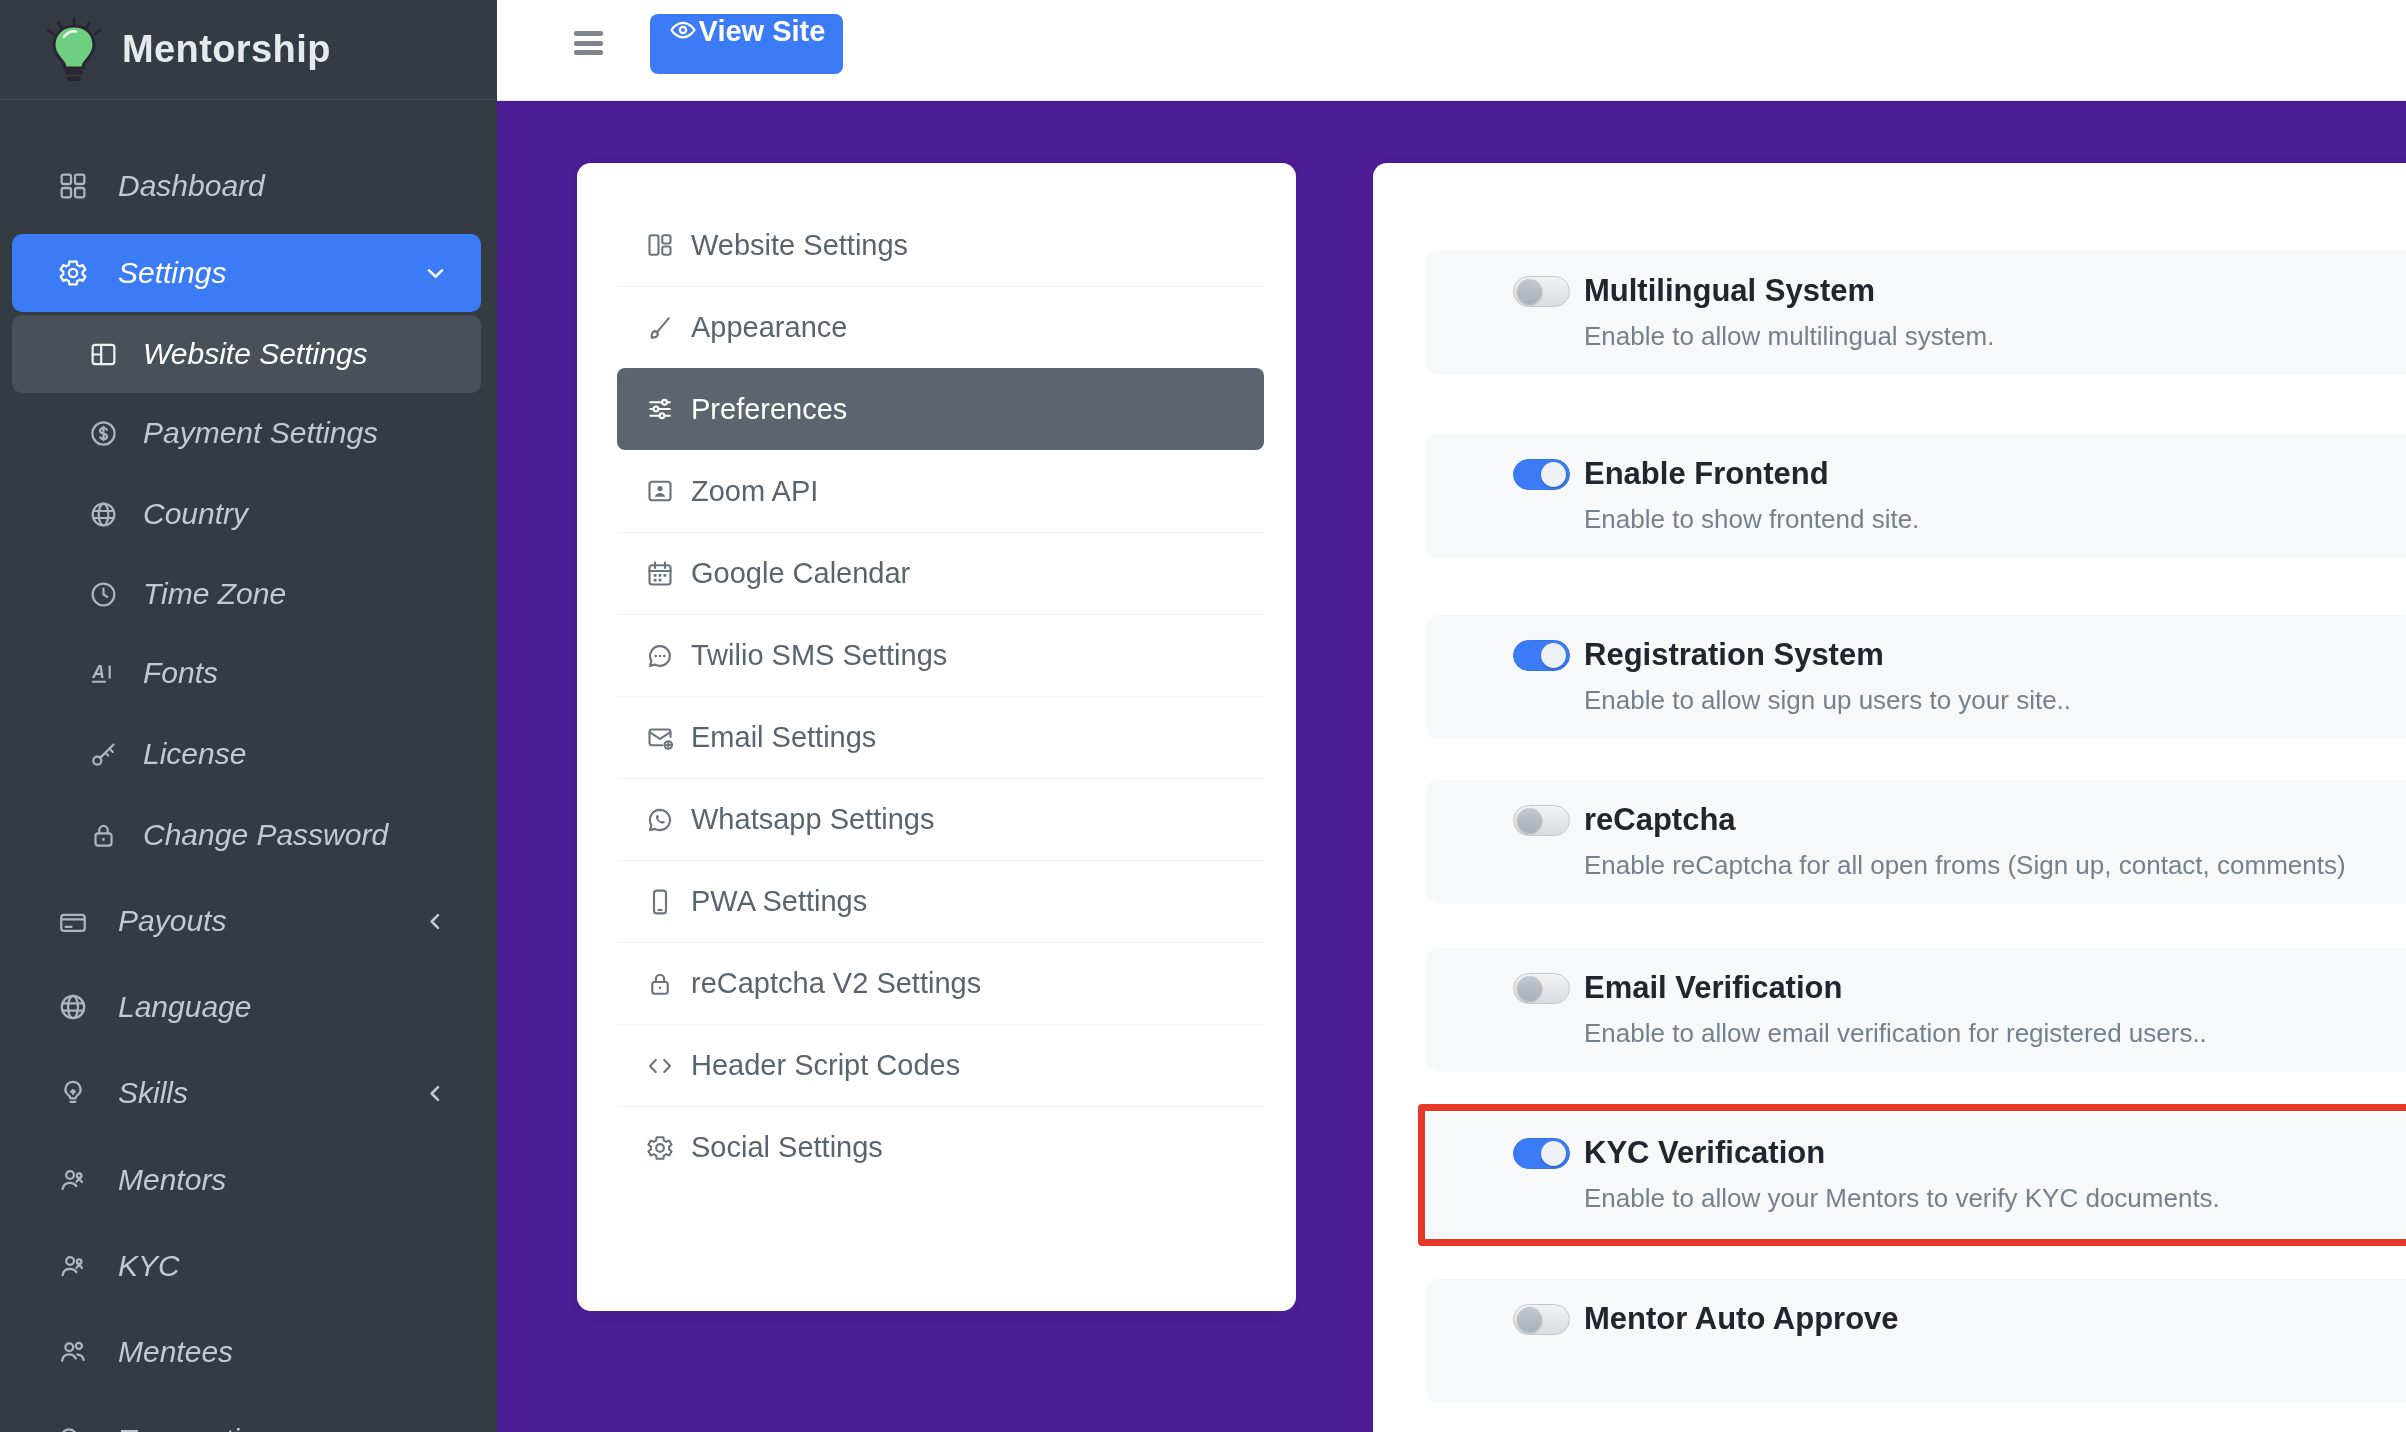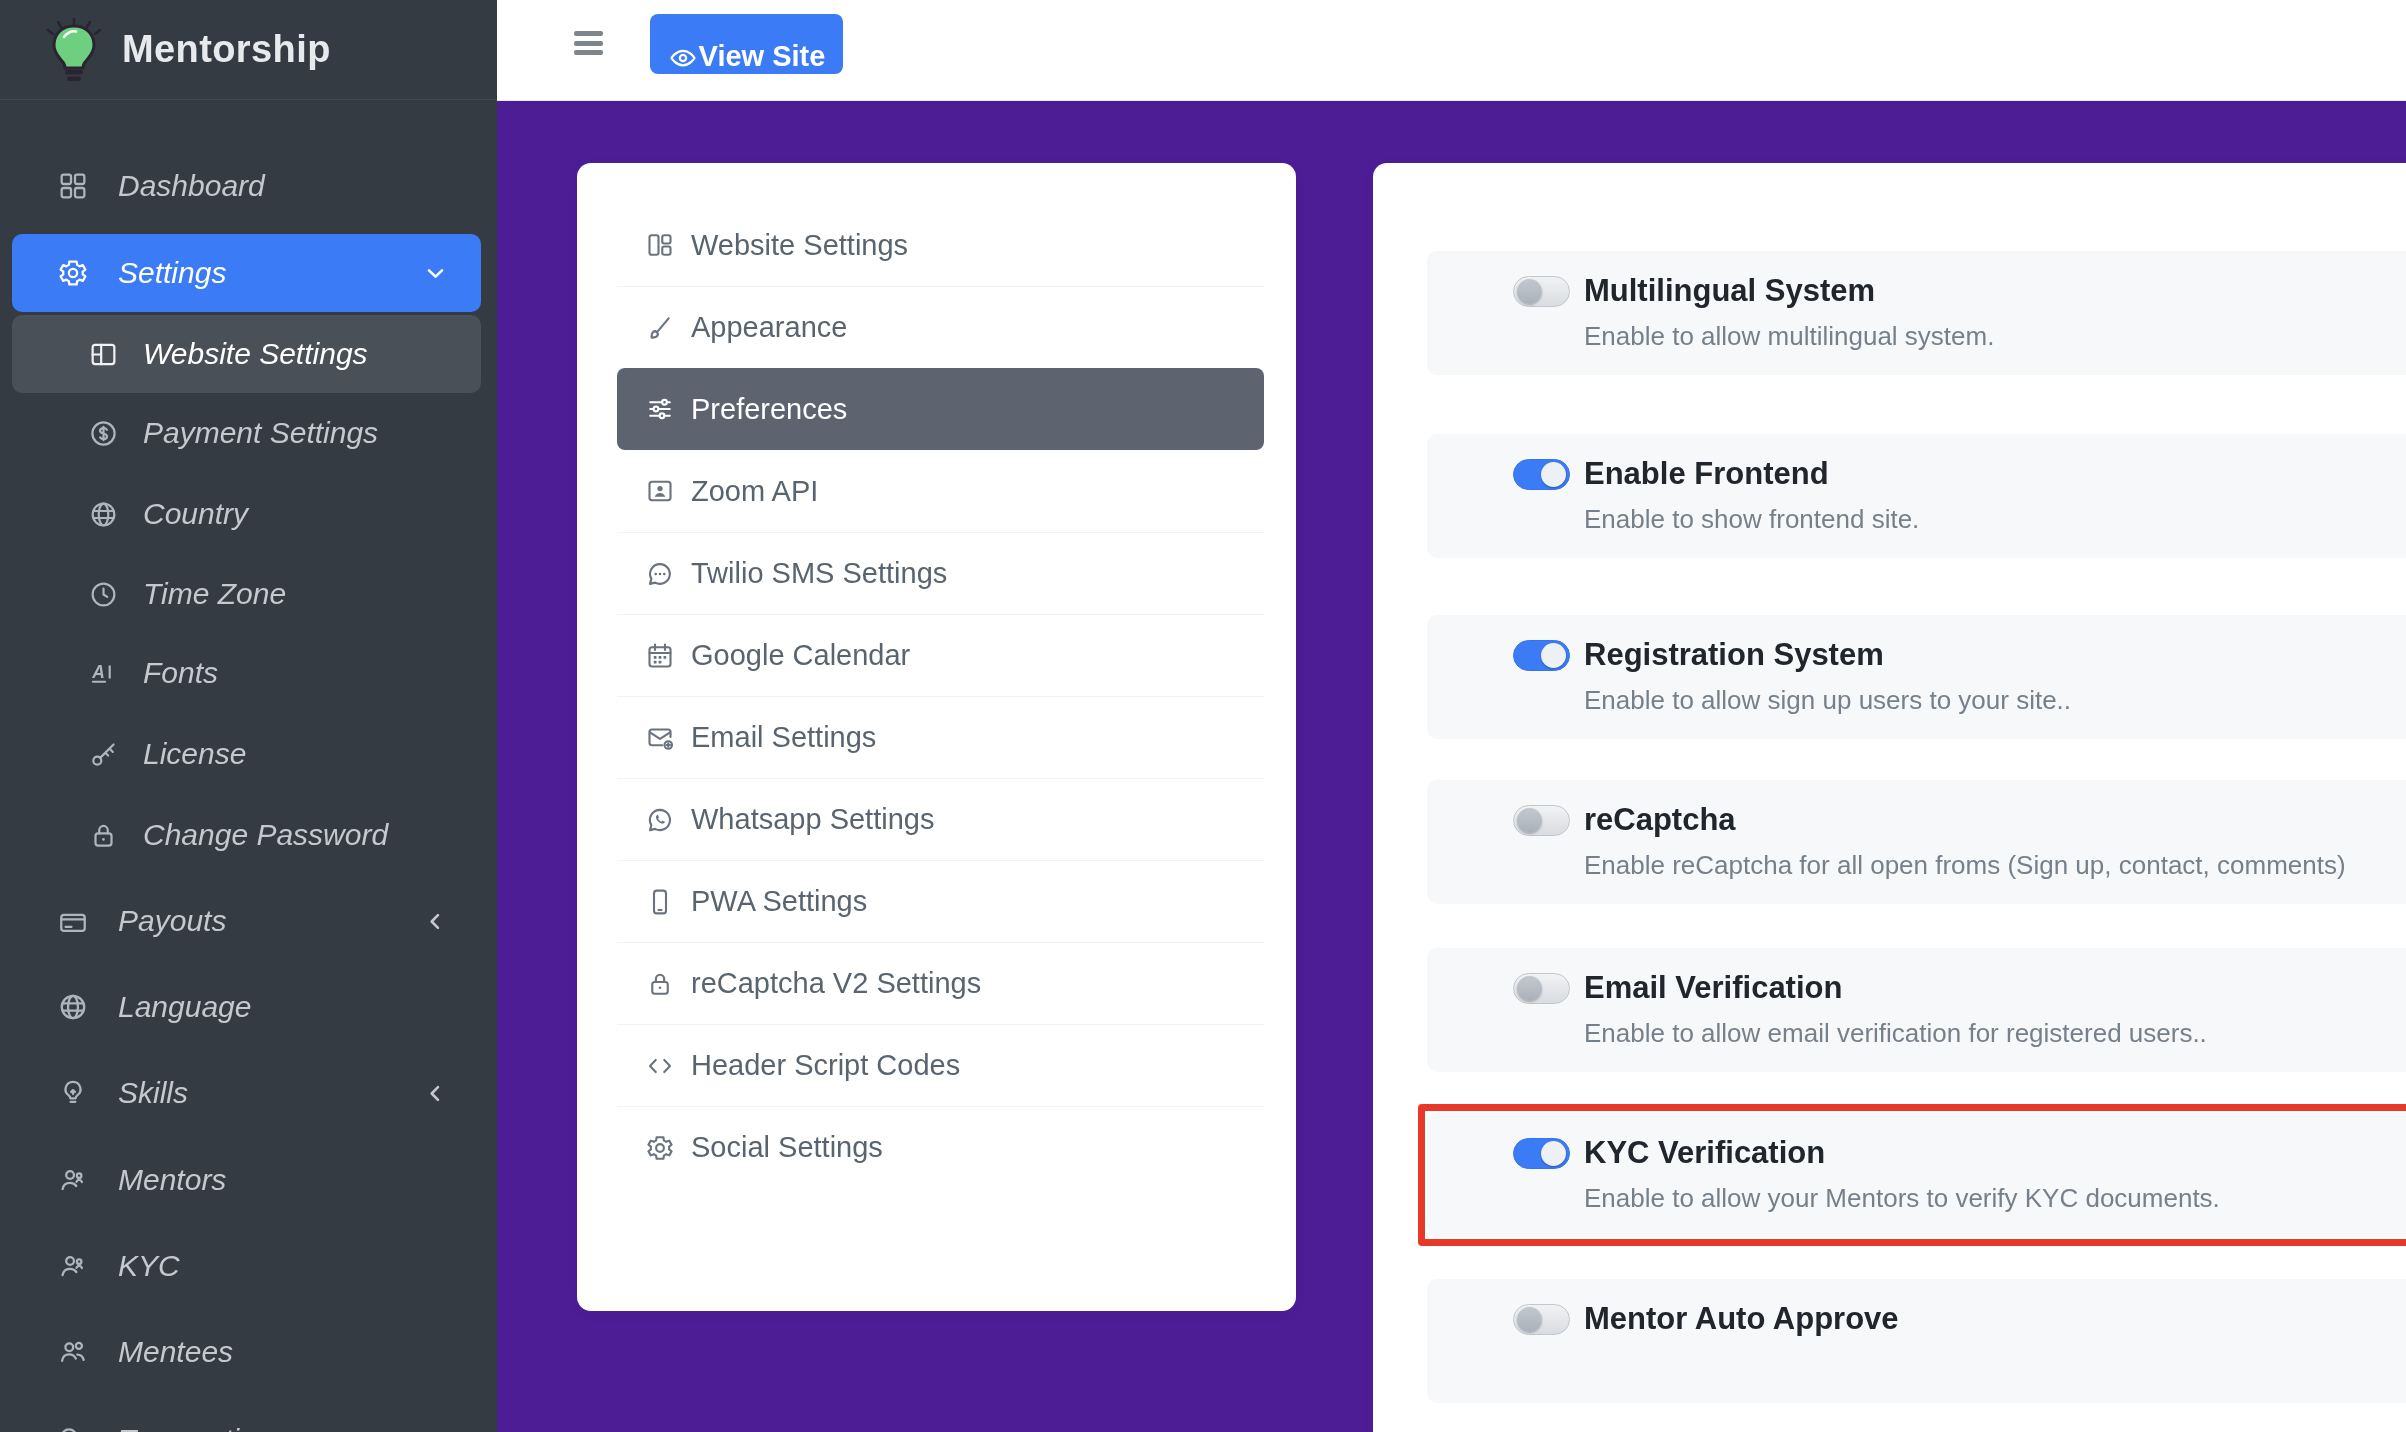--- a/index.html
+++ b/index.html
@@ -24,21 +24,21 @@
   .sb-item.active-gray .sb-ico{color:#f0f2f4;}
   .sb-chev{position:absolute;right:32px;width:27px;height:27px;color:#c3c9cf;display:inline-flex;}
   .sb-item.active-blue .sb-chev{color:#fff;}
   
   .topbar{position:absolute;left:497px;right:0;top:0;height:100px;background:#fff;
           border-bottom:1px solid #e7eaee;z-index:4;}
   .hamburger{position:absolute;left:77px;top:31px;width:29px;cursor:pointer;}
   .hamburger span{display:block;height:5px;background:#7e858d;border-radius:2px;margin-bottom:4.5px;}
   .view-site-btn{position:absolute;left:153px;top:14px;width:193px;height:60px;background:#3b7cf6;
                  border:none;border-radius:8px;color:#fff;font-size:29px;font-weight:bold;
-                 display:flex;align-items:flex-end;justify-content:center;gap:1px;cursor:pointer;
+                 display:flex;align-items:flex-start;justify-content:center;gap:1px;cursor:pointer;
                  font-family:inherit;}
   .btn-ico{width:30px;height:30px;display:inline-flex;color:#fff;}
   
   .menu-card{position:absolute;left:577px;top:163px;width:719px;height:1148px;background:#fff;
              border-radius:14px;box-shadow:0 3px 12px rgba(35,45,65,.06);}
   .menu-list{position:absolute;left:40px;top:41px;width:647px;}
   .menu-item{position:relative;height:82px;display:flex;align-items:center;color:#5a646f;
              font-size:29px;cursor:pointer;box-sizing:border-box;}
   .menu-item + .menu-item{border-top:1px solid #f0f2f4;}
   .menu-item.selected{background:#5d6470;border-radius:8px;color:#fff;border-top:none;}
@@ -313,49 +313,49 @@
               <rect x="3.6" y="4.6" width="16.8" height="14.8" rx="2"></rect>
               <circle cx="12" cy="10" r="2.1" fill="currentColor" stroke="none"></circle>
               <path d="M7.8 16.6c.6-1.9 2.3-3 4.2-3s3.6 1.1 4.2 3z" fill="currentColor" stroke="none"></path>
             </svg>
           </span>
           <span>Zoom API</span>
         </div>
         <div class="menu-item">
           <span class="m-ico">
             <svg viewBox="0 0 24 24" fill="none" stroke="currentColor" stroke-width="1.7" stroke-linecap="round" stroke-linejoin="round">
-              <path d="M12 4.1a7.9 7.9 0 0 0-6.9 11.8L4 19.9l4.1-1A7.9 7.9 0 1 0 12 4.1z"></path>
-              <g fill="currentColor" stroke="none">
-                <circle cx="8.6" cy="12" r="1.05"></circle>
-                <circle cx="12" cy="12" r="1.05"></circle>
-                <circle cx="15.4" cy="12" r="1.05"></circle>
-              </g>
-            </svg>
-          </span>
-          <span>Twilio SMS Settings</span>
-        </div>
-        <div class="menu-item">
-          <span class="m-ico">
-            <svg viewBox="0 0 24 24" fill="none" stroke="currentColor" stroke-width="1.7" stroke-linecap="round" stroke-linejoin="round">
               <rect x="3.6" y="5" width="16.8" height="15.4" rx="2"></rect>
               <path d="M8 2.8v4.4M16 2.8v4.4M3.6 9.6h16.8"></path>
               <g fill="currentColor" stroke="none">
                 <rect x="7" y="12" width="2.2" height="2.2" rx=".4"></rect>
                 <rect x="10.9" y="12" width="2.2" height="2.2" rx=".4"></rect>
                 <rect x="14.8" y="12" width="2.2" height="2.2" rx=".4"></rect>
                 <rect x="7" y="15.8" width="2.2" height="2.2" rx=".4"></rect>
                 <rect x="10.9" y="15.8" width="2.2" height="2.2" rx=".4"></rect>
               </g>
             </svg>
           </span>
           <span>Google Calendar</span>
         </div>
         <div class="menu-item">
           <span class="m-ico">
             <svg viewBox="0 0 24 24" fill="none" stroke="currentColor" stroke-width="1.7" stroke-linecap="round" stroke-linejoin="round">
+              <path d="M12 4.1a7.9 7.9 0 0 0-6.9 11.8L4 19.9l4.1-1A7.9 7.9 0 1 0 12 4.1z"></path>
+              <g fill="currentColor" stroke="none">
+                <circle cx="8.6" cy="12" r="1.05"></circle>
+                <circle cx="12" cy="12" r="1.05"></circle>
+                <circle cx="15.4" cy="12" r="1.05"></circle>
+              </g>
+            </svg>
+          </span>
+          <span>Twilio SMS Settings</span>
+        </div>
+        <div class="menu-item">
+          <span class="m-ico">
+            <svg viewBox="0 0 24 24" fill="none" stroke="currentColor" stroke-width="1.7" stroke-linecap="round" stroke-linejoin="round">
               <path d="M20.4 11.2V7.2a2 2 0 0 0-2-2H5.6a2 2 0 0 0-2 2v8.6a2 2 0 0 0 2 2h8.2"></path>
               <path d="M3.9 7.5 12 12.7l8.1-5.2"></path>
               <circle cx="18.6" cy="17.6" r="3"></circle>
               <path d="M18.6 16.2v2.8M17.2 17.6H20"></path>
             </svg>
           </span>
           <span>Email Settings</span>
         </div>
         <div class="menu-item">
           <span class="m-ico">

